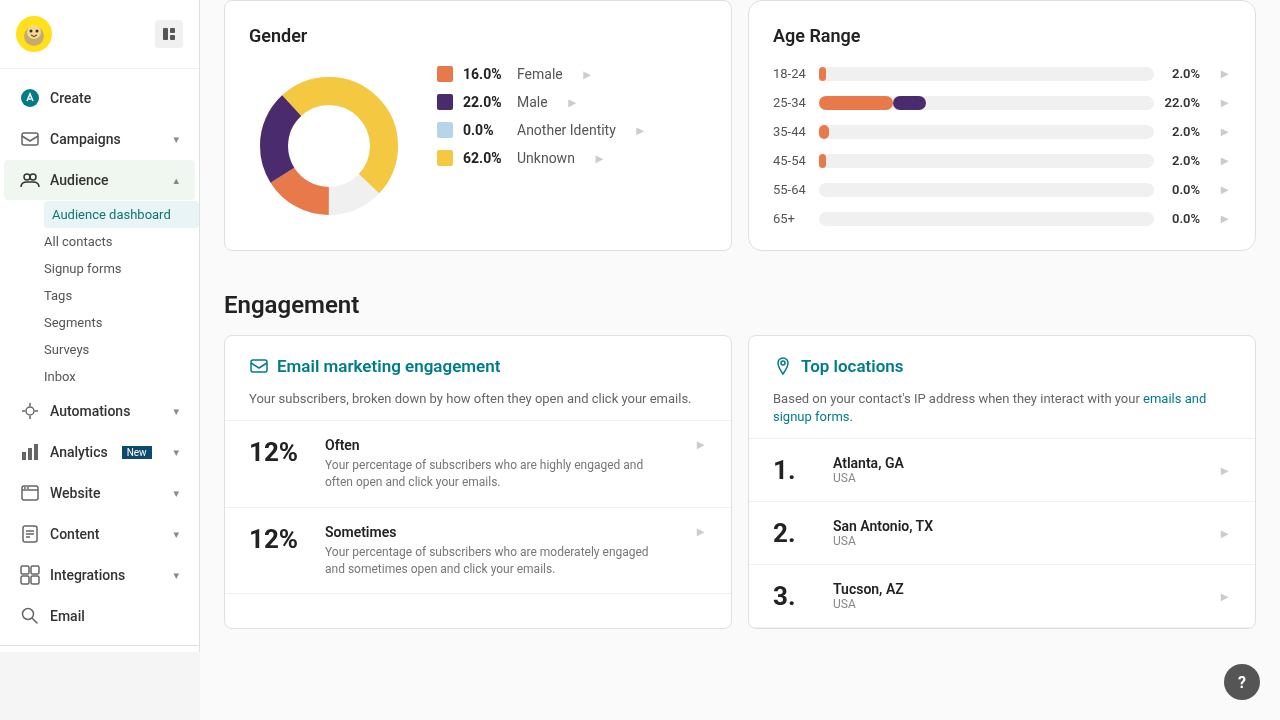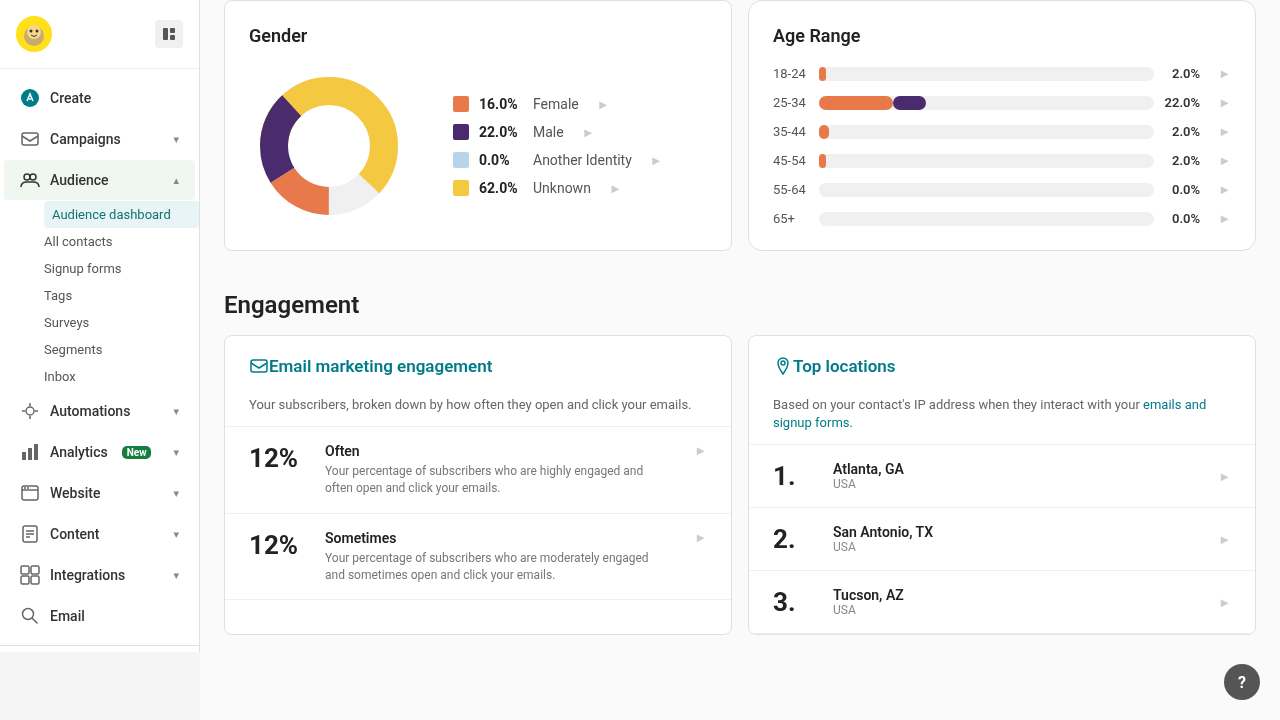--- a/index.html
+++ b/index.html
@@ -60,26 +60,26 @@
       display: block;
       padding: 6px 16px 6px 0;
       font-size: 13px;
       color: #555;
       cursor: pointer;
       border-radius: 4px;
     }
     .nav-sub-item.active { color: #0f766e; font-weight: 400; background: #e8f4f5; padding-left: 8px; border-radius: 4px; }
 
     .new-badge {
-      background: #15803d;
+      background: #0c4a6e;
       color: #fff;
       font-size: 10px;
       padding: 1px 5px;
-      border-radius: 5px;
-      font-weight: 700;
+      border-radius: 0;
+      font-weight: 400;
       margin-left: 4px;
     }
 
     .sidebar-bottom {
       margin-top: auto;
       border-top: 1px solid #e0e0e0;
       padding: 8px 0;
     }
     .notification-badge {
       background: #e85c41;
@@ -149,22 +149,21 @@
     .card-title {
       font-size: 18px;
       font-weight: 600;
       color: #222;
       margin-bottom: 20px;
     }
 
     
     .gender-content {
       display: flex;
-      align-items: center;
-      gap: 44px;
+      gap: 28px;
     }
     .donut-container {
       width: 160px;
       height: 160px;
       flex-shrink: 0;
     }
     .gender-legend {
       display: flex;
       flex-direction: column;
       gap: 12px;
@@ -260,25 +259,26 @@
       border-radius: 8px;
       overflow: hidden;
     }
     .engagement-card-header {
       padding: 20px 24px 12px 24px;
       border-bottom: 1px solid #f0f0f0;
     }
     .engagement-card-link {
       display: flex;
       align-items: center;
+      gap: 8px;
       color: #007c89;
       font-size: 17px;
       font-weight: 600;
       text-decoration: none;
-      margin-bottom: 20px;
+      margin-bottom: 14px;
     }
     .engagement-card-desc {
       font-size: 13px;
       color: #666;
       line-height: 1.4;
     }
     .engagement-row {
       padding: 16px 24px;
       border-bottom: 1px solid #f0f0f0;
       display: flex;
@@ -431,24 +431,24 @@
       <div class="nav-sub-item">
         <span>All contacts</span>
       </div>
       <div class="nav-sub-item">
         <span>Signup forms</span>
       </div>
       <div class="nav-sub-item">
         <span>Tags</span>
       </div>
       <div class="nav-sub-item">
+        <span>Segments</span>
+      </div>
+      <div class="nav-sub-item">
         <span>Surveys</span>
-      </div>
-      <div class="nav-sub-item">
-        <span>Segments</span>
       </div>
       <div class="nav-sub-item">
         <span>Inbox</span>
       </div>
     </div>
 
     <div class="nav-item">
       <svg class="nav-icon" viewBox="0 0 20 20" fill="none">
         <circle cx="10" cy="10" r="4" stroke="#666" stroke-width="1.5"></circle>
         <path d="M10 2 L10 5 M10 15 L10 18 M2 10 L5 10 M15 10 L18 10" stroke="#666" stroke-width="1.5"></path>

